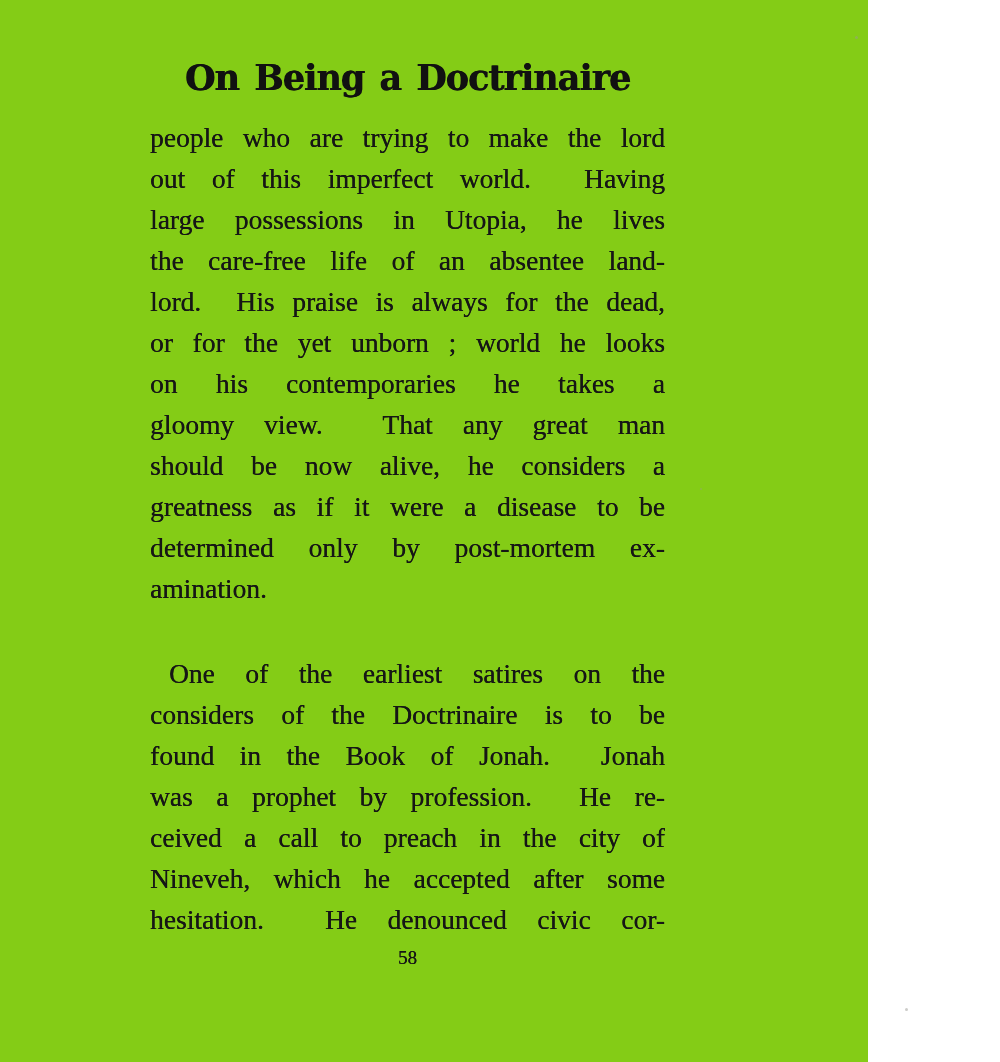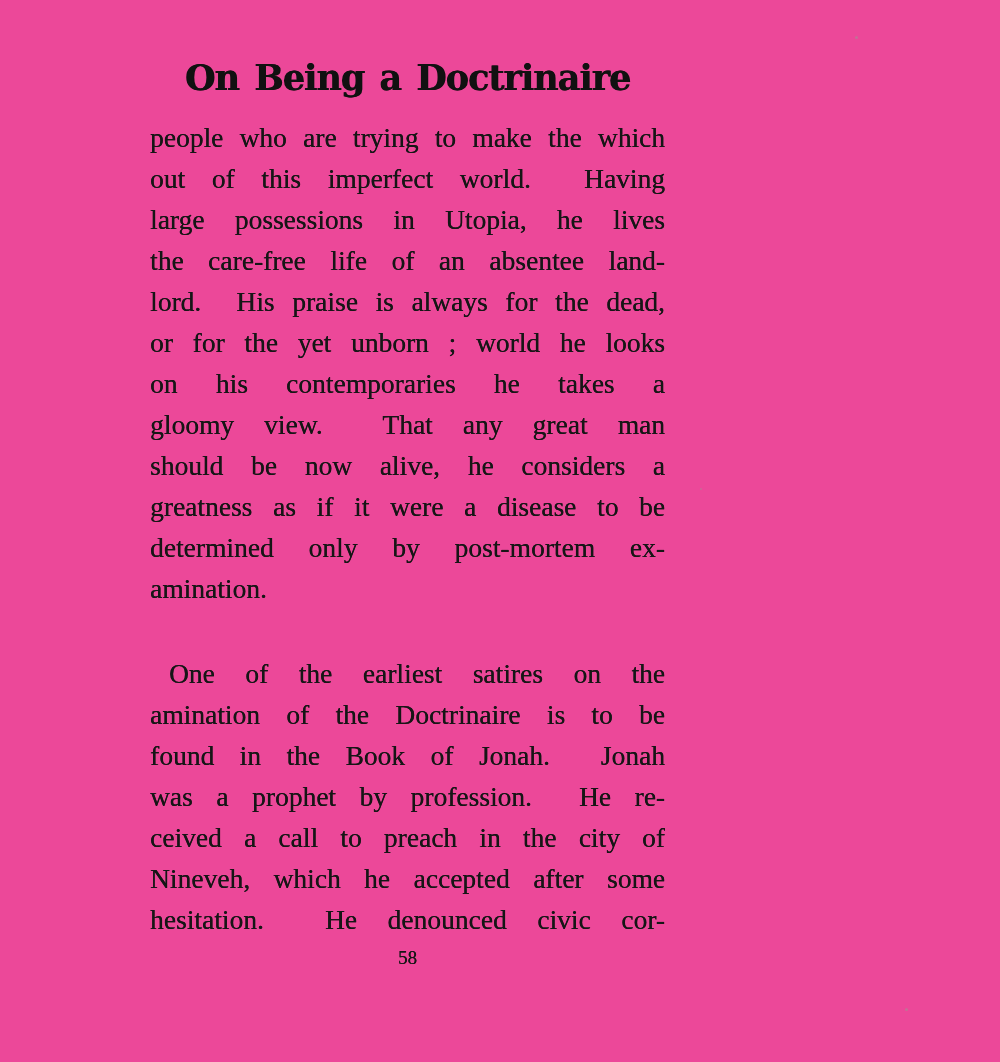--- a/index.html
+++ b/index.html
@@ -7,23 +7,23 @@
     padding: 0;
   }
   body {
     width: 1000px;
     height: 1062px;
     background: #ffffff;
     overflow: hidden;
   }
   .sheet {
     position: relative;
-    width: 1000px;
+    width: 868px;
     height: 1062px;
-    background: #ec4899;
+    background: #84cc16;
     font-family: "Liberation Serif", serif;
     color: #161616;
   }
   .chapter-title {
     position: absolute;
     top: 56px;
     left: 150px;
     width: 515px;
     text-align: center;
     font-family: "DejaVu Serif", serif;
@@ -79,34 +79,34 @@
   .speck.s2 { left: 905px; top: 1008px; width: 3px; height: 3px; opacity: .5; }
   .speck.s3 { left: 700px; top: 488px; width: 2px; height: 2px; opacity: .4; }
 </style>
 </head>
 <body>
 
 <div class="sheet">
   <div class="chapter-title">On Being a Doctrinaire</div>
 
   <div class="body-text">
-      <div class="line">people who are trying to make the which</div>
+      <div class="line">people who are trying to make the lord</div>
       <div class="line">out of this imperfect world.  Having</div>
       <div class="line">large possessions in Utopia, he lives</div>
       <div class="line">the care-free life of an absentee land-</div>
       <div class="line">lord.  His praise is always for the dead,</div>
       <div class="line">or for the yet unborn ; world he looks</div>
       <div class="line">on his contemporaries he takes a</div>
       <div class="line">gloomy view.  That any great man</div>
       <div class="line">should be now alive, he considers a</div>
       <div class="line">greatness as if it were a disease to be</div>
       <div class="line">determined only by post-mortem ex-</div>
       <div class="line last-line">amination.</div>
       <div class="line indent">One of the earliest satires on the</div>
-      <div class="line">amination of the Doctrinaire is to be</div>
+      <div class="line">considers of the Doctrinaire is to be</div>
       <div class="line">found in the Book of Jonah.  Jonah</div>
       <div class="line">was a prophet by profession.  He re-</div>
       <div class="line">ceived a call to preach in the city of</div>
       <div class="line">Nineveh, which he accepted after some</div>
       <div class="line">hesitation.  He denounced civic cor-</div>
     </div>
 
   <div class="folio">58</div>
 
   <div class="speck s1"></div>

